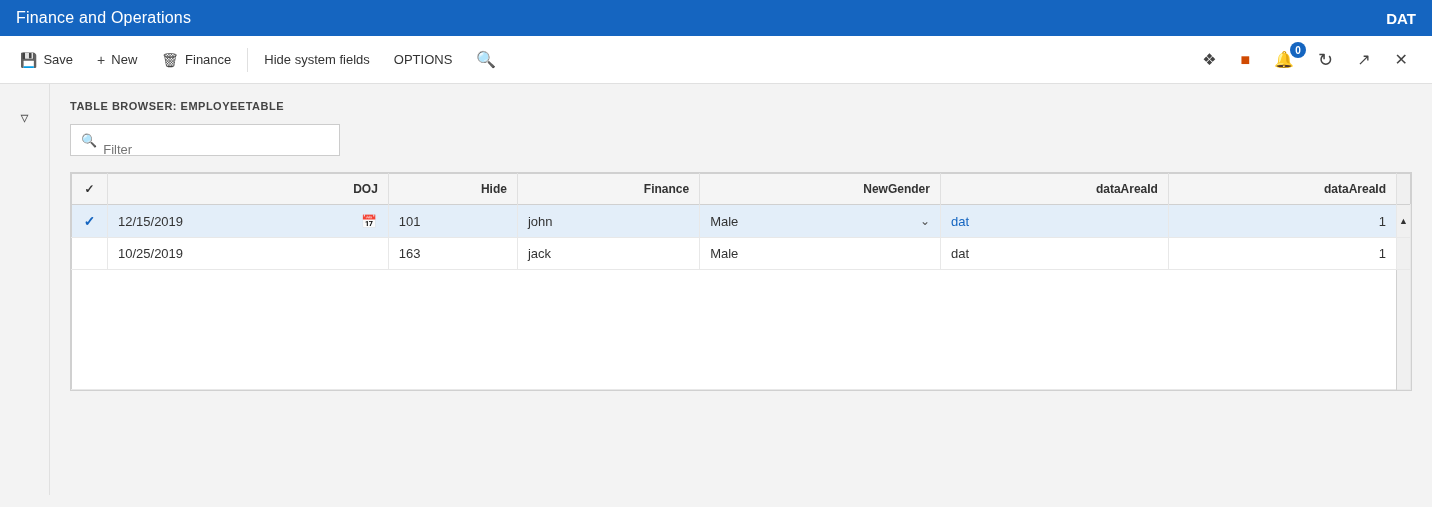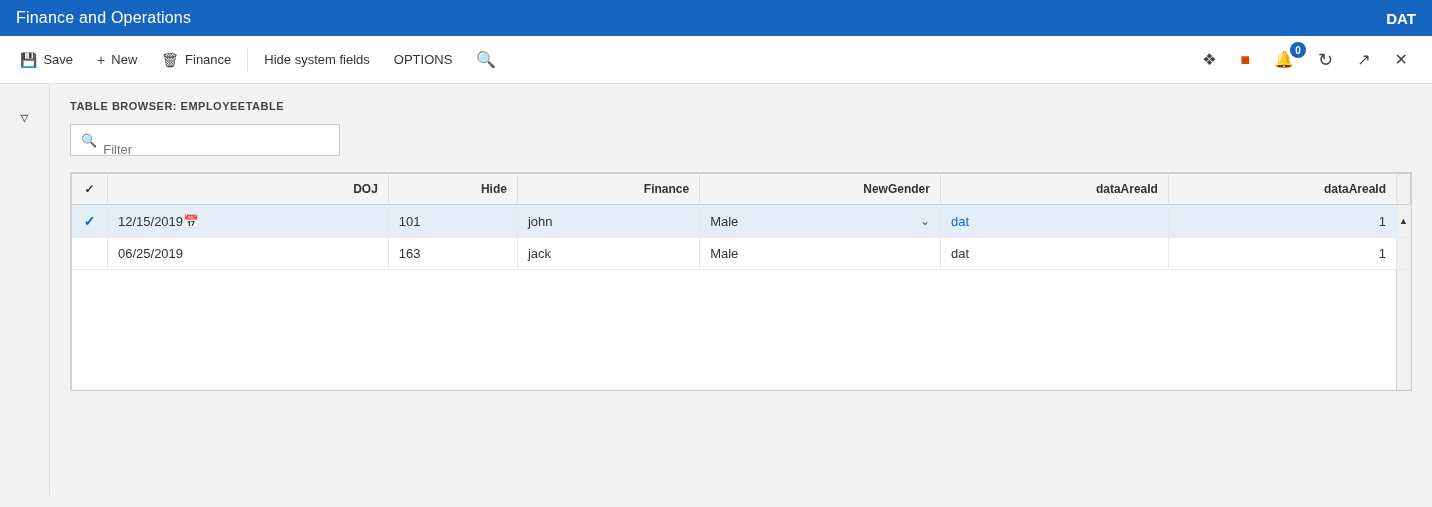--- a/index.html
+++ b/index.html
@@ -214,20 +214,21 @@
       text-align: right;
     }
     .check-mark {
       color: #1565c0;
       font-size: 14px;
       font-weight: bold;
     }
     .doj-cell {
       display: flex;
       align-items: center;
+      justify-content: space-between;
     }
     .calendar-icon {
       color: #555;
       font-size: 13px;
       cursor: pointer;
     }
     .gender-cell {
       display: flex;
       align-items: center;
       justify-content: space-between;
@@ -360,21 +361,21 @@
               <a class="dataareid-link" href="#">dat</a>
             </td>
             <td class="right-align">1</td>
             <td style="width:14px; padding:0; background:#f0f0f0; border-left:1px solid #d0d0d0;">
               <span style="display:block;text-align:center;cursor:pointer;font-size:9px;padding:2px 0;">▲</span>
             </td>
           </tr>
 
           <tr>
             <td class="check-col"></td>
-            <td>06/25/2019</td>
+            <td>10/25/2019</td>
             <td>163</td>
             <td>jack</td>
             <td>Male</td>
             <td>dat</td>
             <td class="right-align">1</td>
             <td style="width:14px; padding:0; background:#f0f0f0; border-left:1px solid #d0d0d0;"></td>
           </tr>
 
           <tr>
             <td colspan="7" style="height: 120px; border: none; background: white;"></td>

